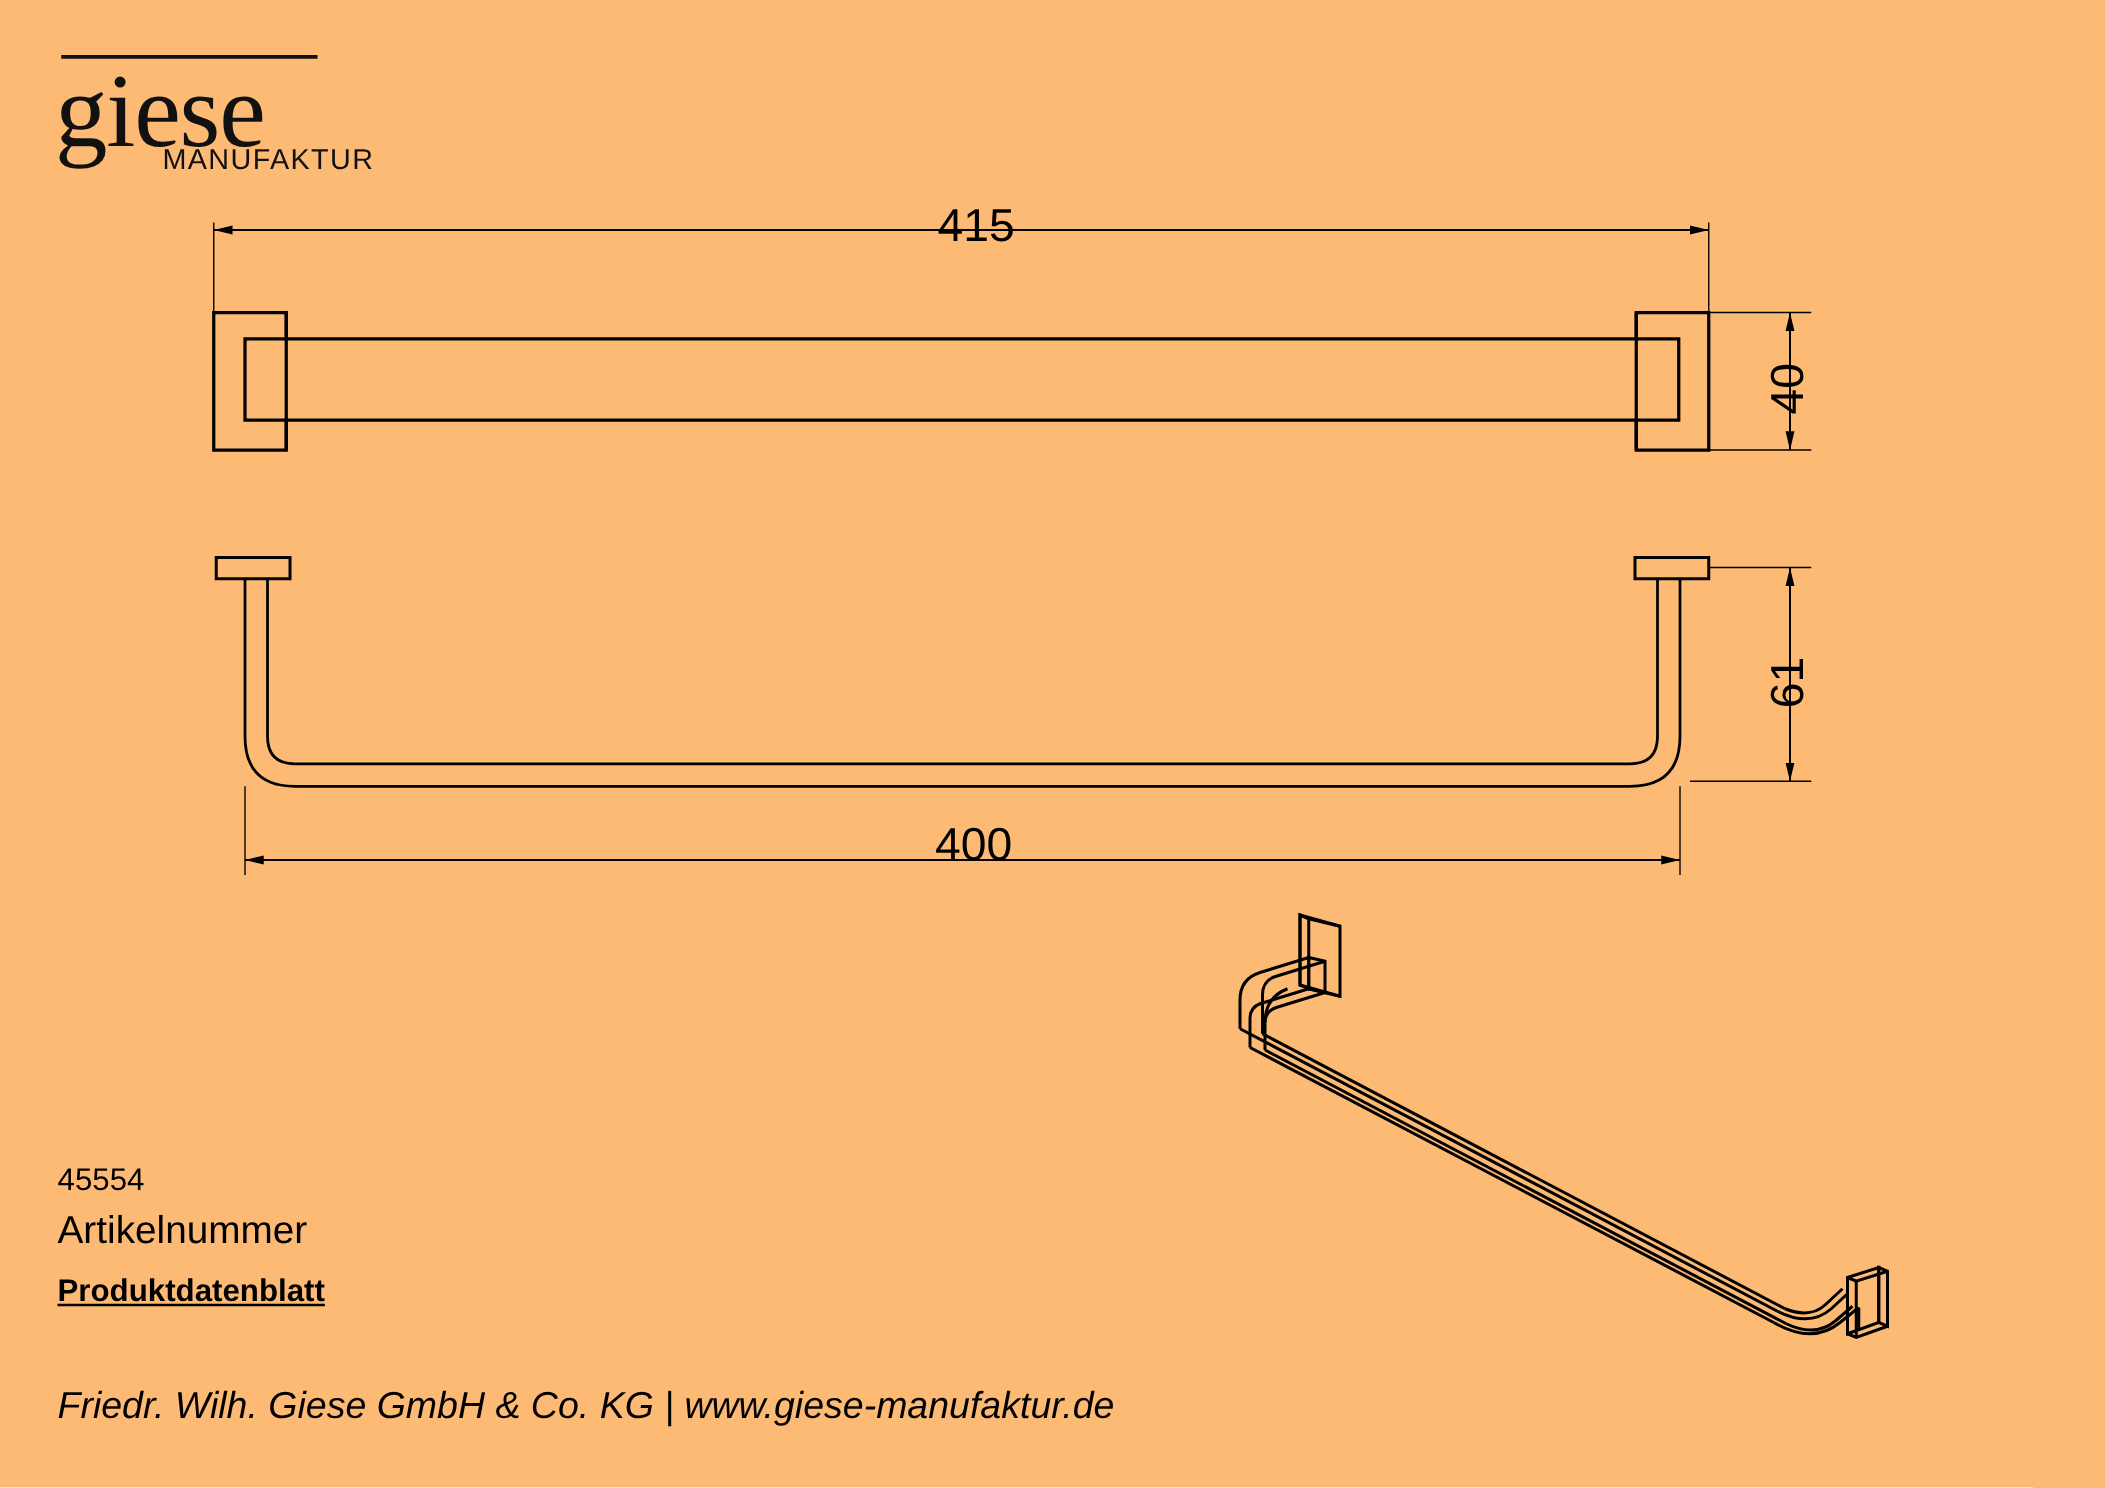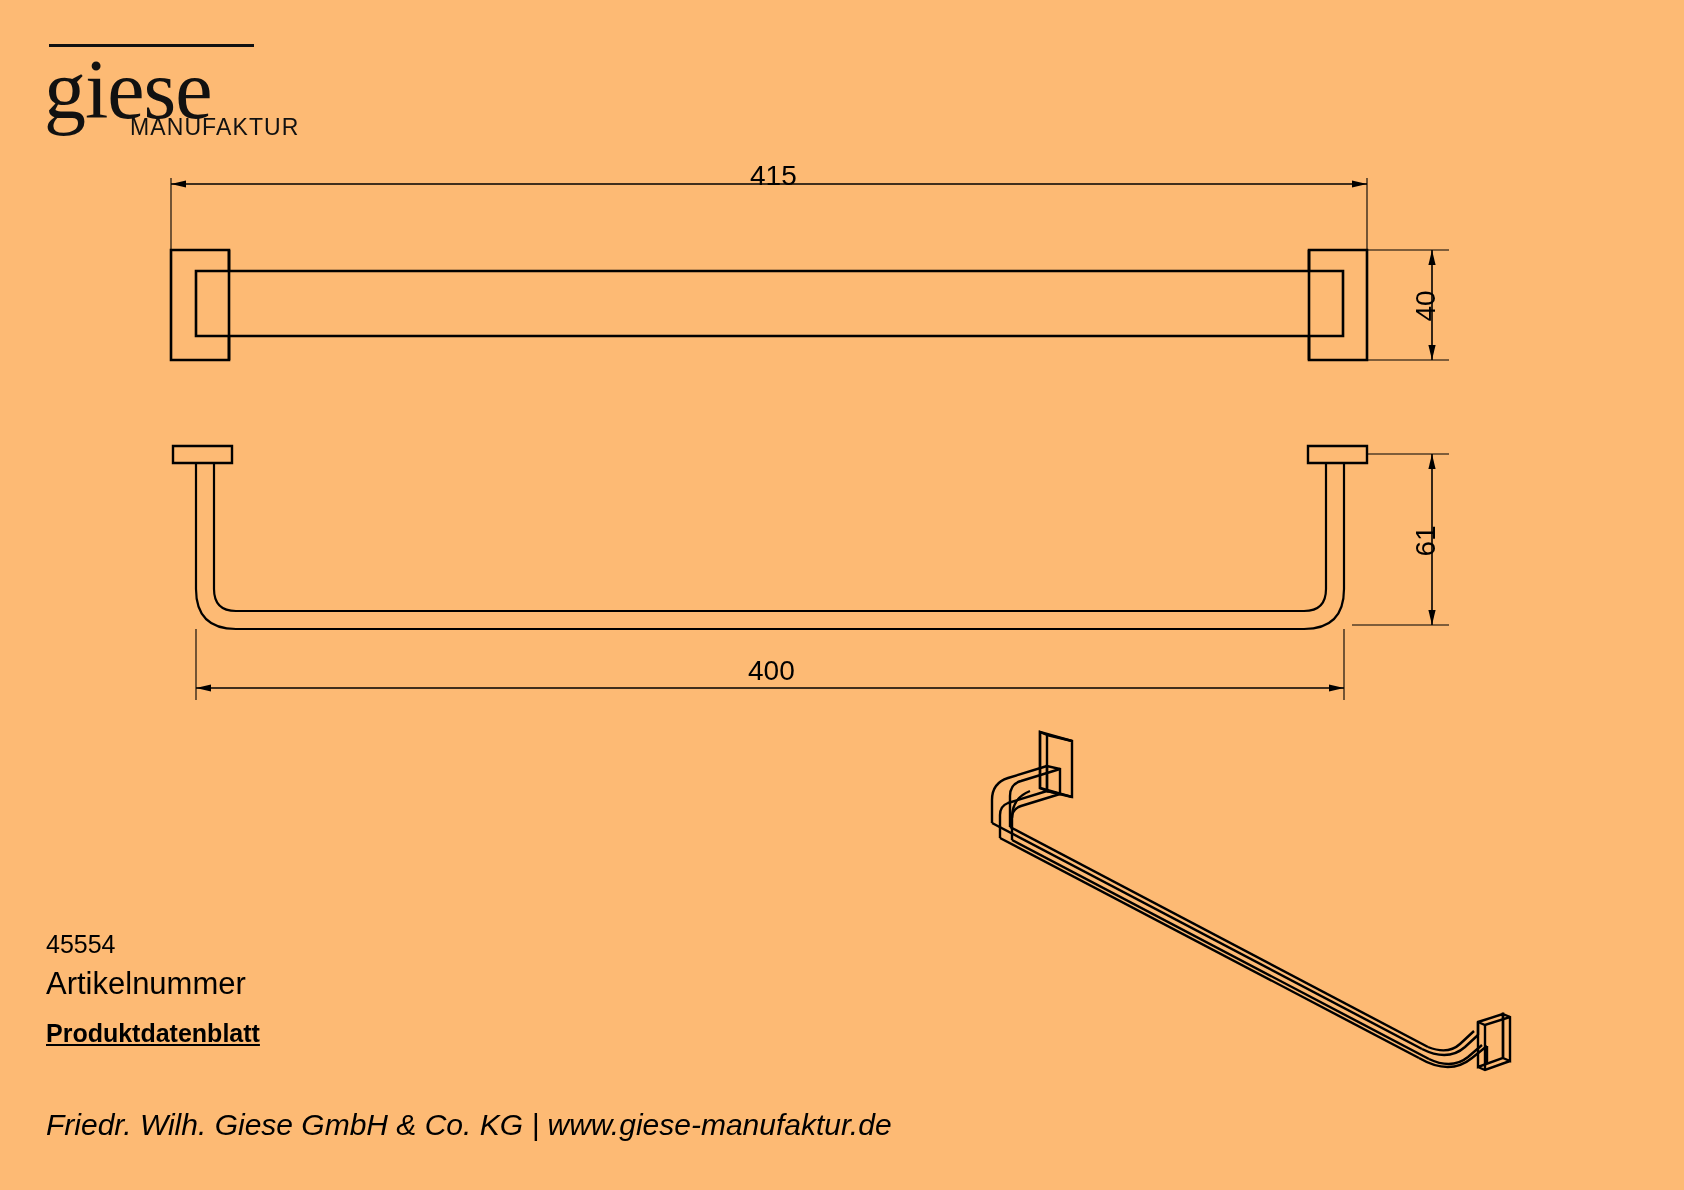--- a/index.html
+++ b/index.html
@@ -90,21 +90,21 @@
   #company-line {
     left: 46px;
     top: 1108px;
     font-size: 30px;
     font-style: italic;
   }
 
   
   .dim-label {
     position: absolute;
-    font-size: 28px;
+    font-size: 37px;
     color: #000000;
     white-space: nowrap;
   }
   .dim-vert {
     transform: rotate(-90deg);
     transform-origin: 50% 50%;
   }
 </style>
 </head>
 <body>

